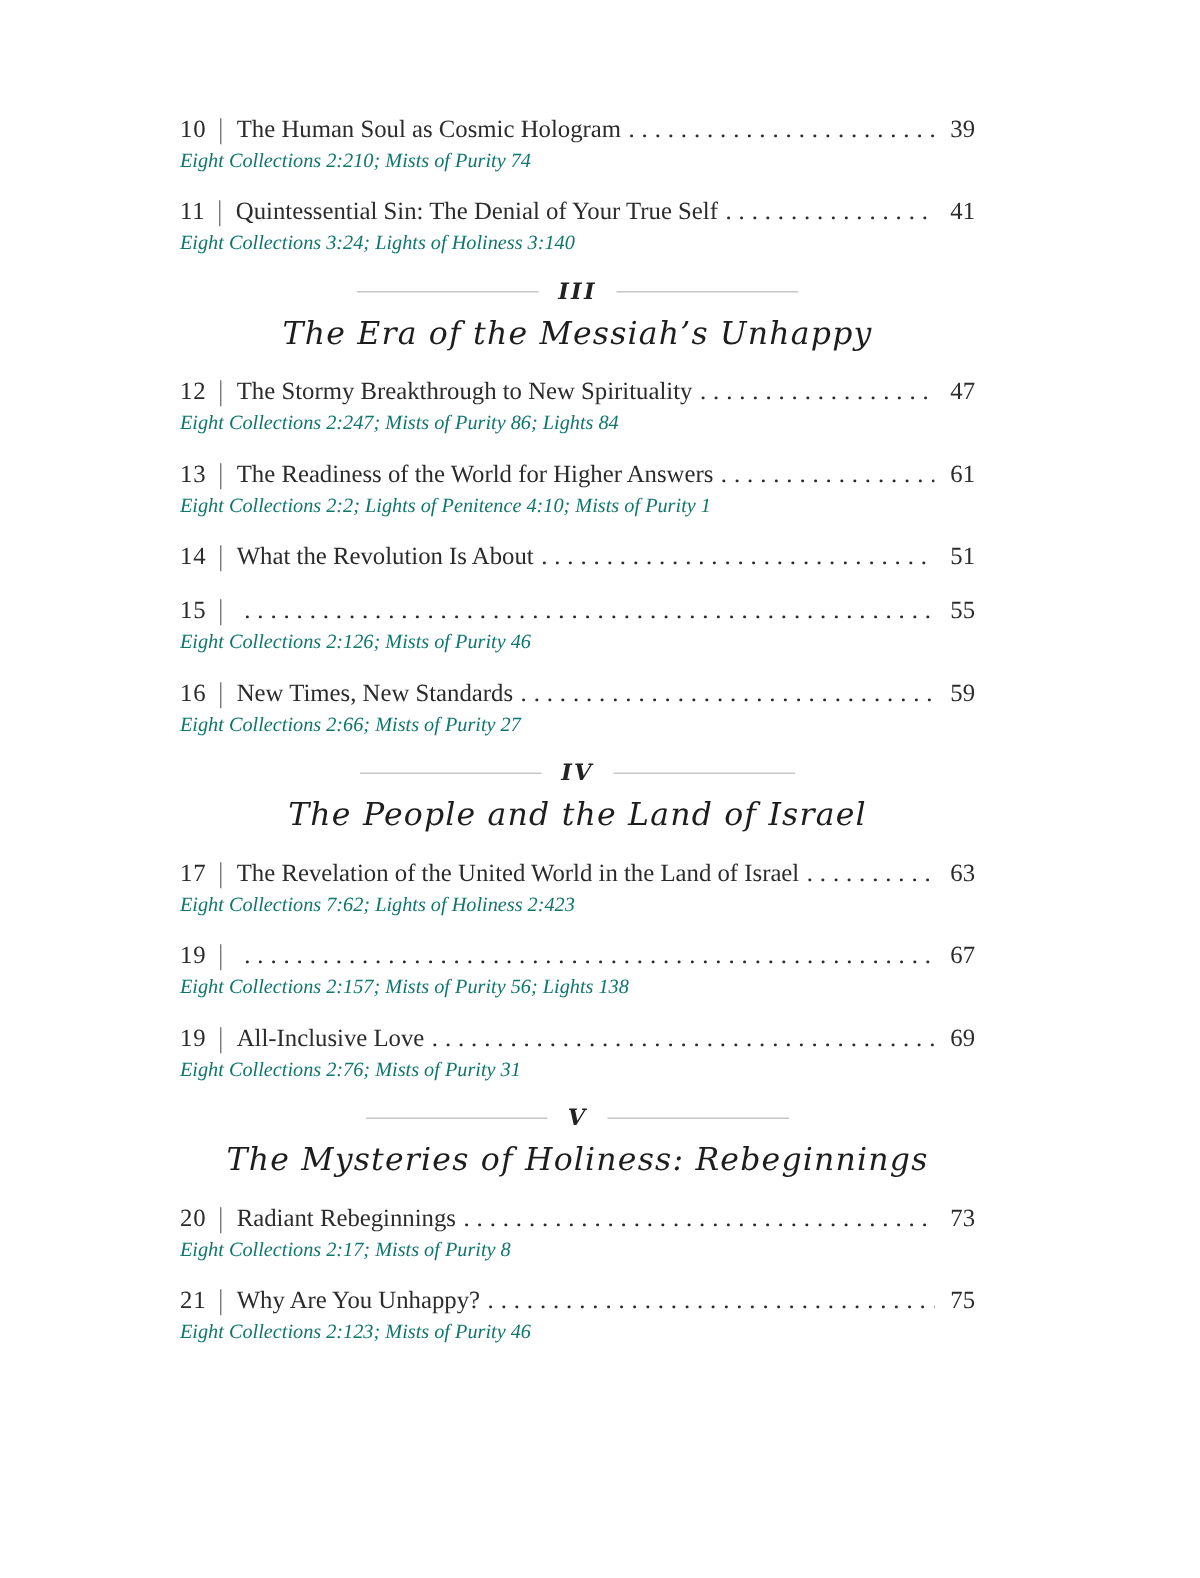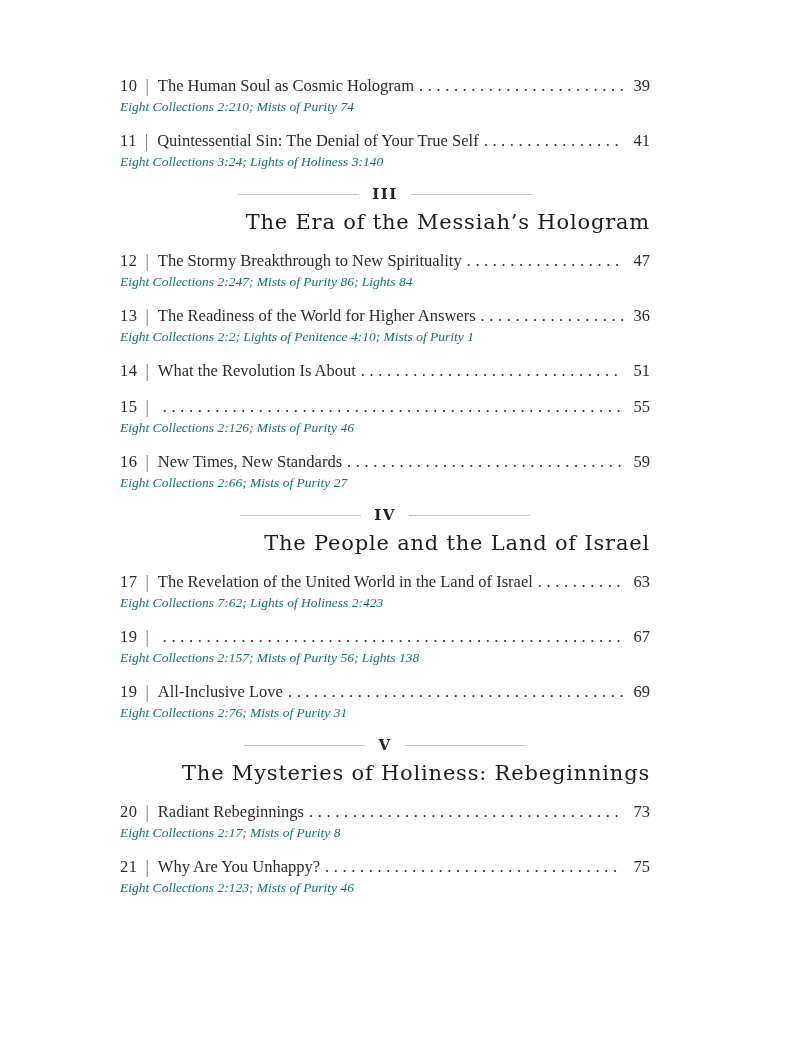--- a/index.html
+++ b/index.html
@@ -54,21 +54,22 @@
   }
   .entry-refs {
     font-style: italic;
     font-size: 13.5px;
     line-height: 19px;
     color: #0f766e;
     margin-top: 0px;
   }
   .section-header {
     margin: 15px 0 12px 0;
-    text-align: right;
+    text-align: center;
+    font-style: italic;
   }
   .section-marker {
     display: flex;
     align-items: center;
     justify-content: center;
     height: 16px;
     margin-bottom: 5px;
   }
   .marker-line {
     width: 121px;
@@ -118,41 +119,41 @@
     </div>
     <div class="entry-refs">Eight Collections 3:24; Lights of Holiness 3:140</div>
   </div>
 
   <div class="section-header">
     <div class="section-marker">
       <span class="marker-line"></span>
       <span class="section-numeral">III</span>
       <span class="marker-line"></span>
     </div>
-    <div class="section-title">The Era of the Messiah’s Hologram</div>
+    <div class="section-title">The Era of the Messiah’s Unhappy</div>
   </div>
 
   <div class="entry">
     <div class="entry-line">
       <span class="entry-num">12</span>
       <span class="entry-sep">|</span>
       <span class="entry-title">The Stormy Breakthrough to New Spirituality</span>
       <span class="leader"></span>
       <span class="entry-page">47</span>
     </div>
     <div class="entry-refs">Eight Collections 2:247; Mists of Purity 86; Lights 84</div>
   </div>
 
   <div class="entry">
     <div class="entry-line">
       <span class="entry-num">13</span>
       <span class="entry-sep">|</span>
       <span class="entry-title">The Readiness of the World for Higher Answers</span>
       <span class="leader"></span>
-      <span class="entry-page">36</span>
+      <span class="entry-page">61</span>
     </div>
     <div class="entry-refs">Eight Collections 2:2; Lights of Penitence 4:10; Mists of Purity 1</div>
   </div>
 
   <div class="entry">
     <div class="entry-line">
       <span class="entry-num">14</span>
       <span class="entry-sep">|</span>
       <span class="entry-title">What the Revolution Is About</span>
       <span class="leader"></span>

